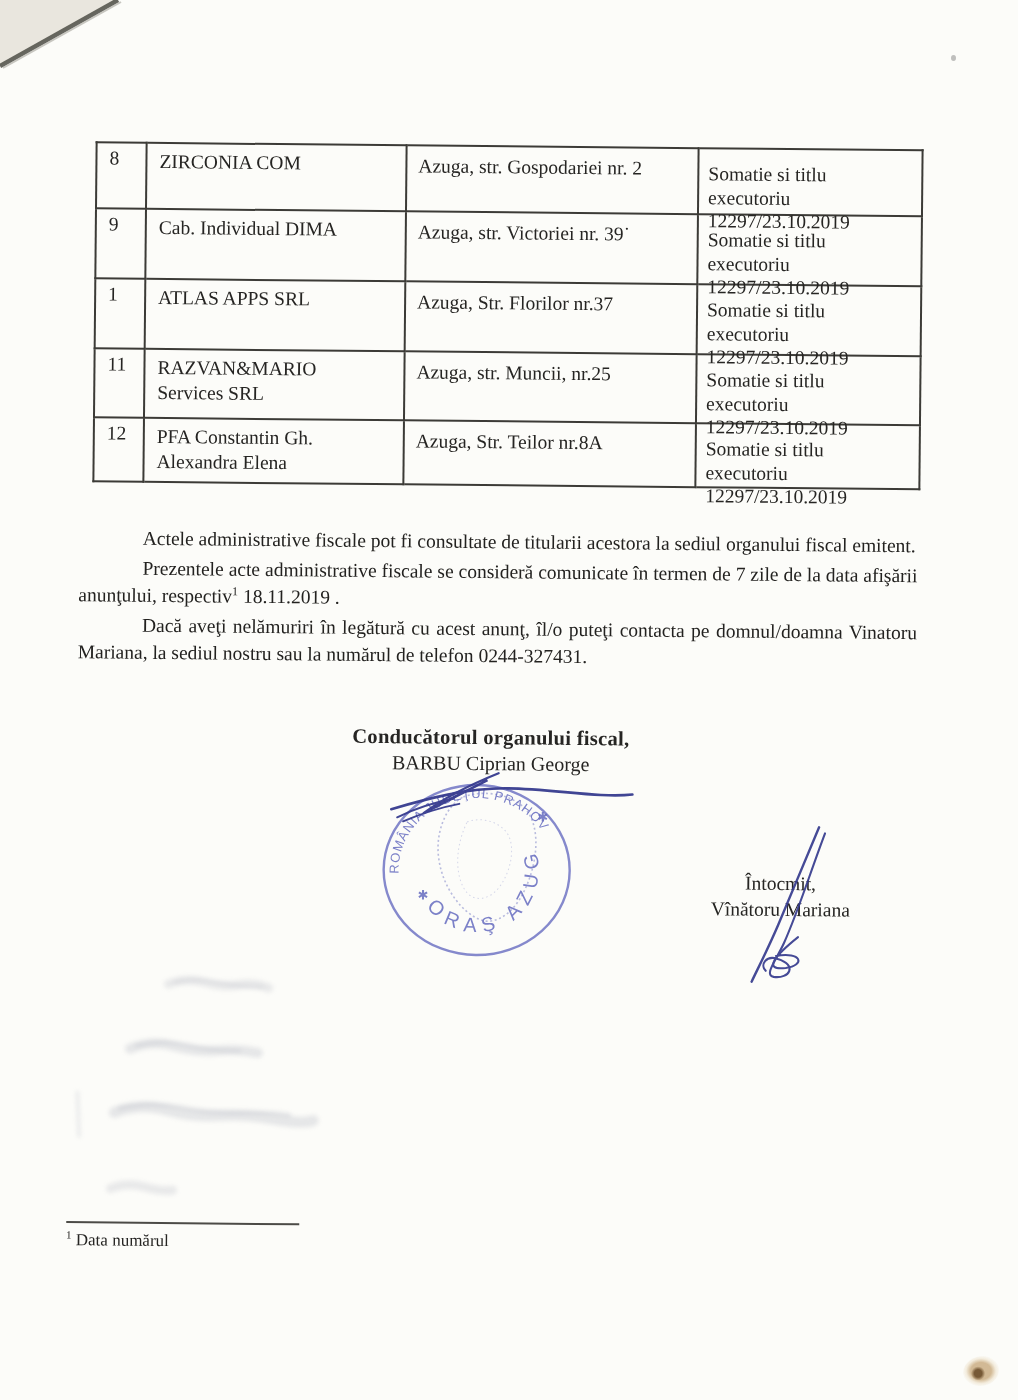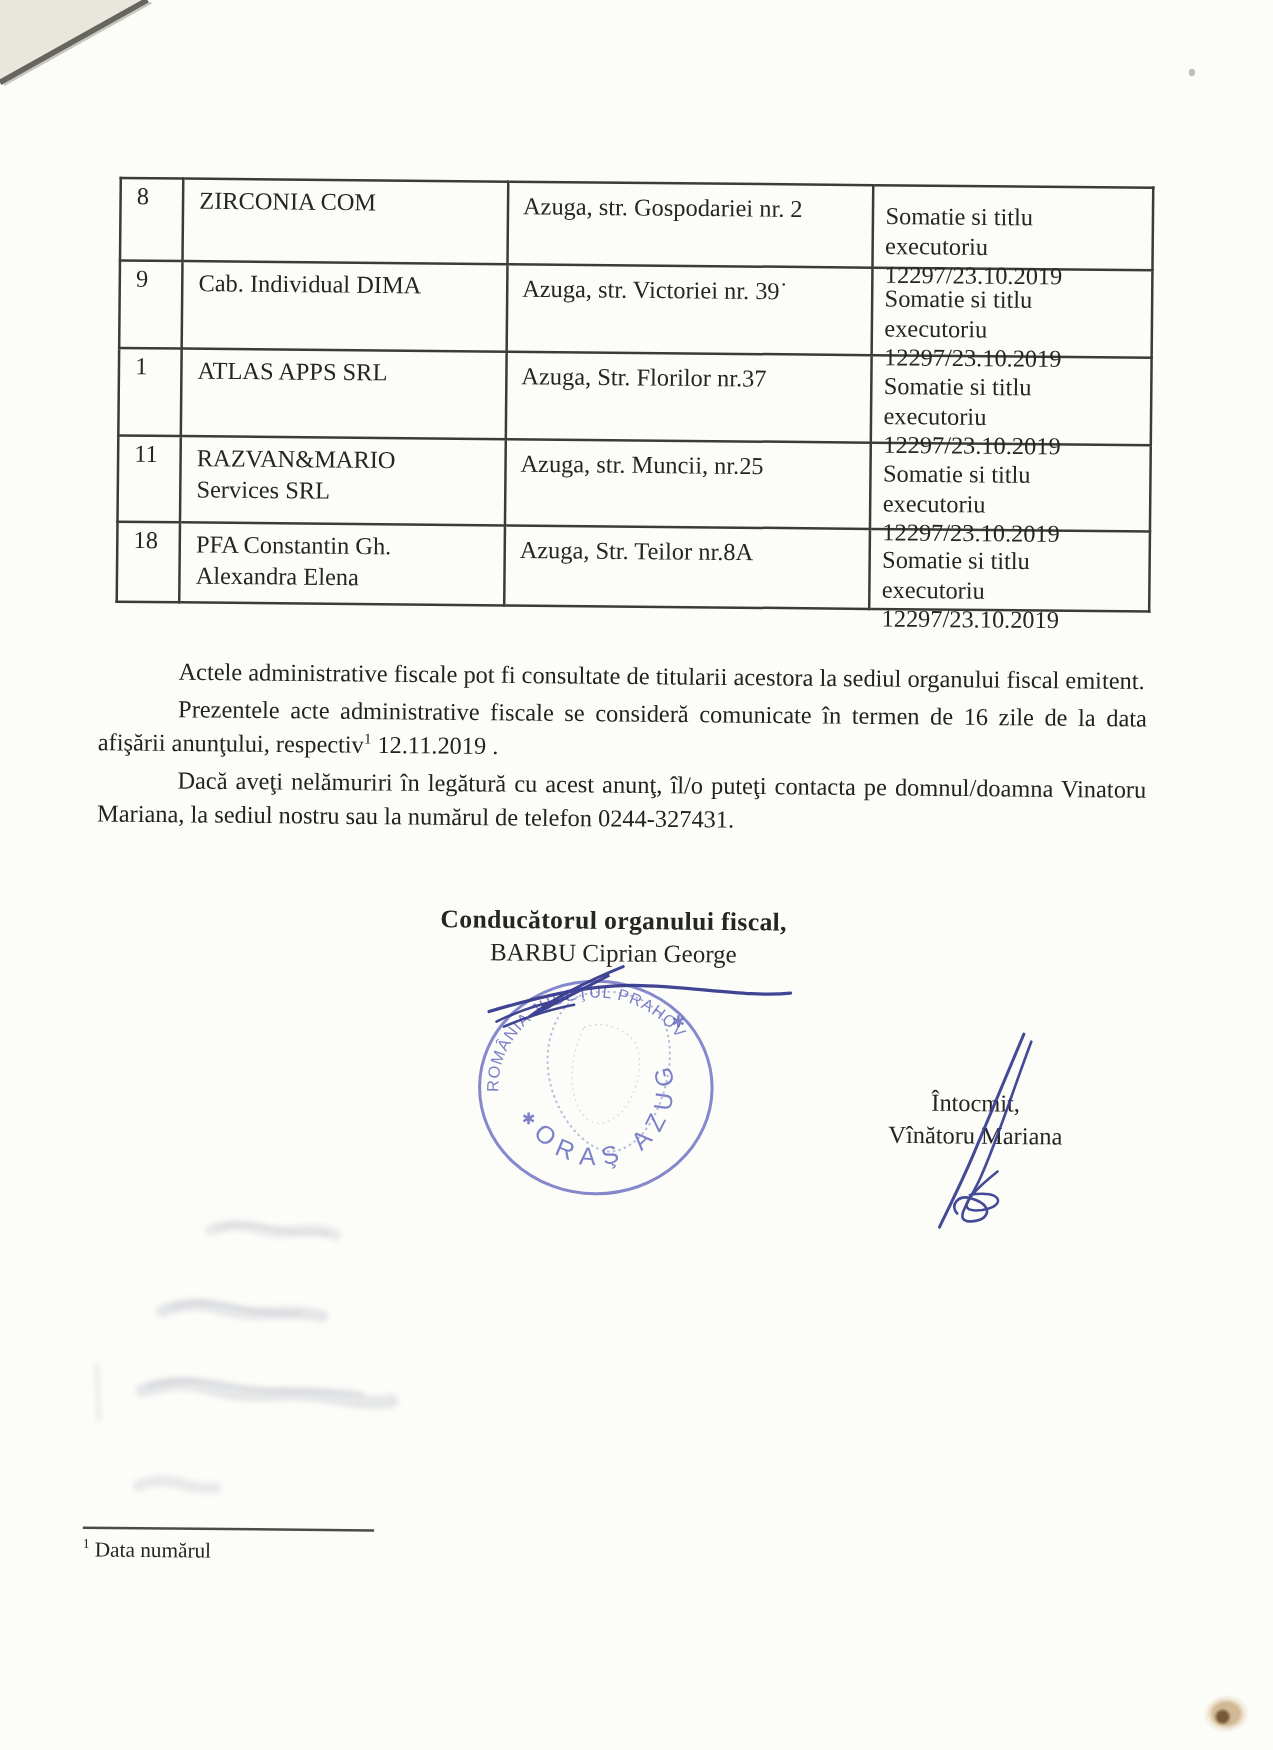--- a/index.html
+++ b/index.html
@@ -118,37 +118,37 @@
           <td class="addr">Azuga, str. Muncii, nr.25</td>
           <td class="doc">
             <div class="doc-text">
               <div>Somatie si titlu</div>
               <div>executoriu</div>
               <div>12297/23.10.2019</div>
             </div>
           </td>
         </tr>
         <tr class="r4">
-          <td class="num">18</td>
+          <td class="num">12</td>
           <td class="name">PFA Constantin Gh. Alexandra Elena</td>
           <td class="addr">Azuga, Str. Teilor nr.8A</td>
           <td class="doc">
             <div class="doc-text">
               <div>Somatie si titlu</div>
               <div>executoriu</div>
               <div>12297/23.10.2019</div>
             </div>
           </td>
         </tr>
       </tbody>
     </table>
 
     <div class="paragraphs">
       <p>Actele administrative fiscale pot fi consultate de titularii acestora la sediul organului fiscal emitent.</p>
-      <p><span>Prezentele acte administrative fiscale se consideră comunicate în termen de 16 zile de la data afişării anunţului, respectiv</span><sup class="fn-ref">1</sup><span> 12.11.2019 .</span></p>
+      <p><span>Prezentele acte administrative fiscale se consideră comunicate în termen de 7 zile de la data afişării anunţului, respectiv</span><sup class="fn-ref">1</sup><span> 18.11.2019 .</span></p>
       <p>Dacă aveţi nelămuriri în legătură cu acest anunţ, îl/o puteţi contacta pe domnul/doamna Vinatoru Mariana, la sediul nostru sau la numărul de telefon 0244-327431.</p>
     </div>
 
     <div class="closing">
       <div class="closing-title">Conducătorul organului fiscal,</div>
       <div class="closing-name">BARBU Ciprian George</div>
     </div>
 
     <svg class="stamp" viewBox="0 0 280 230" xmlns="http://www.w3.org/2000/svg">
       <defs>

